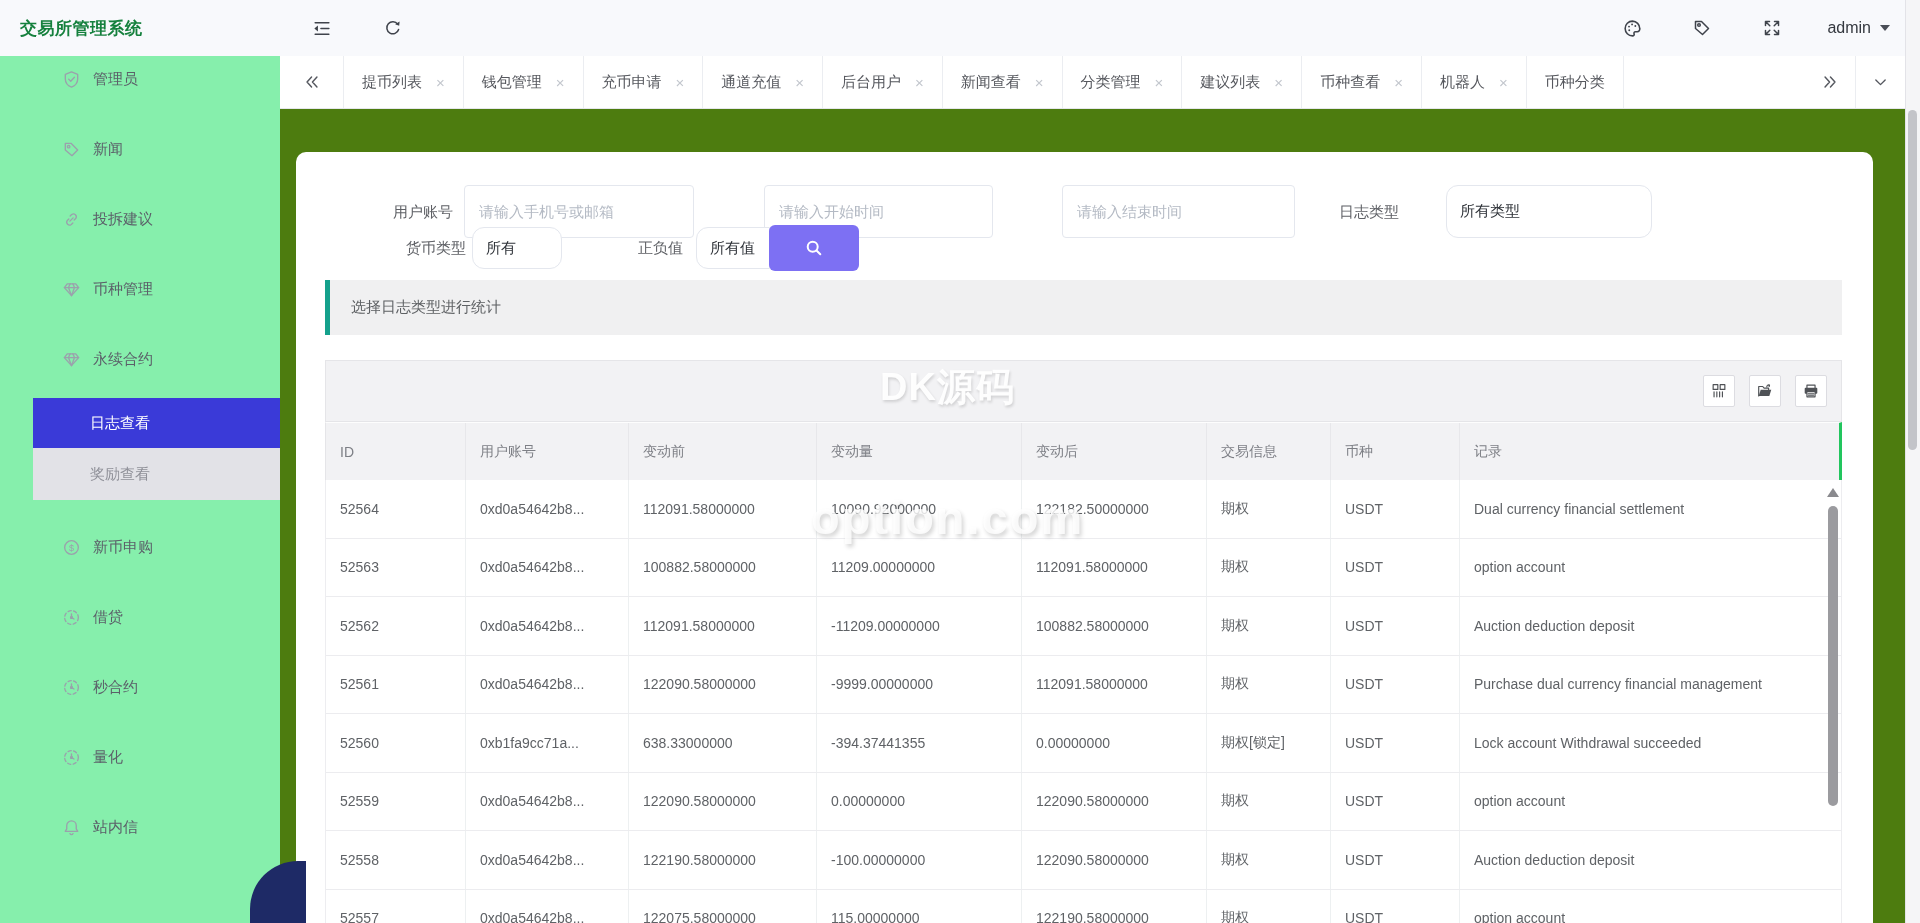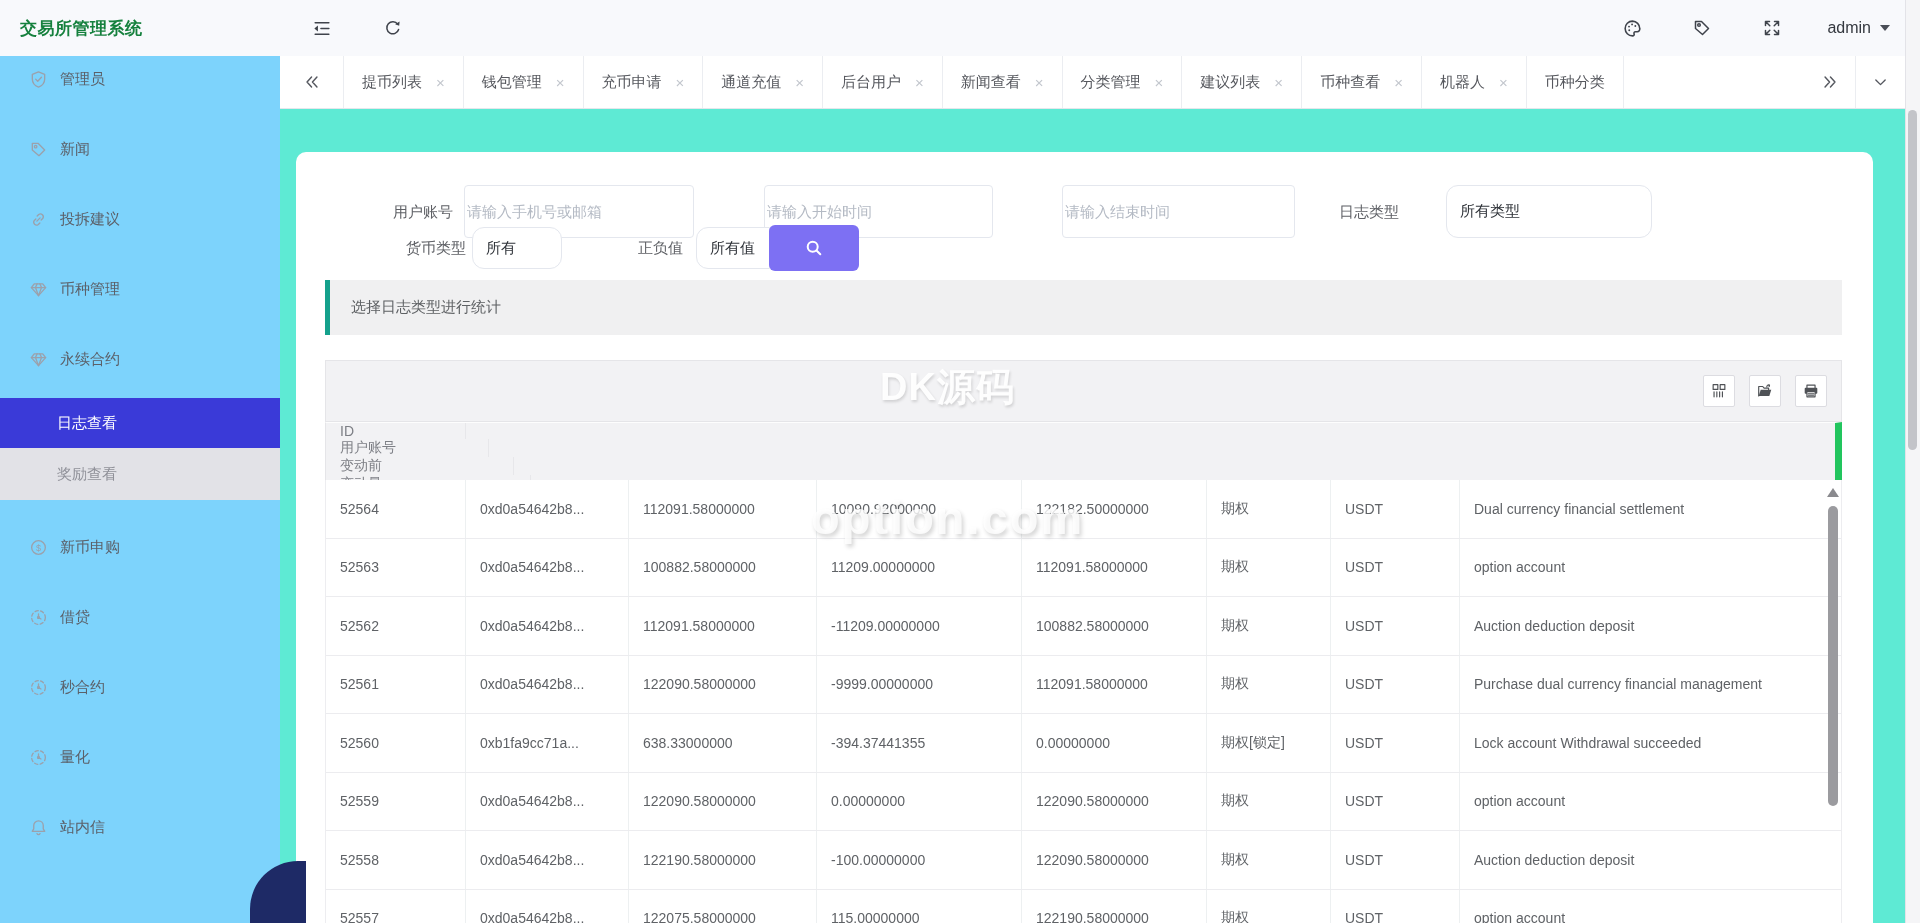--- a/index.html
+++ b/index.html
@@ -29,58 +29,58 @@
   .tabbar { position:absolute; left:280px; top:56px; right:15px; height:53px; background:#fff; border-bottom:1px solid #e5e7ec; display:flex; align-items:stretch; z-index:20; }
   .tab-nav { width:64px; display:flex; align-items:center; justify-content:center; border-right:1px solid #ebedf1; cursor:pointer; }
   .tab-nav svg, .tab-more svg { stroke:#55585f; fill:none; stroke-width:1.6; stroke-linecap:round; stroke-linejoin:round; }
   .tab { display:flex; align-items:center; padding:0 18px; border-right:1px solid #ebedf1; font-size:15px; color:#56585e; cursor:pointer; white-space:nowrap; }
   .tab-label { }
   .tab-close { margin-left:14px; color:#c2c6cd; font-size:15px; line-height:1; }
   .tab-spacer { margin-left:auto; }
   .tab-more { width:50px; display:flex; align-items:center; justify-content:center; border-left:1px solid #ebedf1; cursor:pointer; }
 
   
-  .sidebar { position:absolute; left:0; top:56px; bottom:0; width:280px; background:#7dd3fc; z-index:10; }
+  .sidebar { position:absolute; left:0; top:56px; bottom:0; width:280px; background:#86efac; z-index:10;padding-left:33px; }
   .menu { padding-top:0; }
   .menu-item { height:46px; margin-bottom:24px; display:flex; align-items:center; padding-left:29px; cursor:pointer; }
   .menu-item .oicon { width:19px; height:19px; margin-right:12px; }
   .menu-label { font-size:15px; color:#5b6069; }
   .menu-item.active .menu-label { color:#4343dd; }
   .menu-item.active svg { stroke:#4b46e5; }
   .sub-group { margin-top:-8px; margin-bottom:24px; }
   .sub-item { height:50px; display:flex; align-items:center; padding-left:57px; font-size:15px; cursor:pointer; }
   .sub-item.selected { background:#3a3ad8; color:#ffffff; }
   .sub-item.hover { background:#e2e2e7; color:#8f9098; height:52px; }
   .corner-patch { position:absolute; left:250px; bottom:0; width:56px; height:62px; background:#1e2a66; border-top-left-radius:48px; z-index:11; }
 
   
-  .content { position:absolute; left:280px; top:109px; right:15px; bottom:0; background:#5eead4; overflow:hidden; z-index:5;text-decoration:underline; }
+  .content { position:absolute; left:280px; top:109px; right:15px; bottom:0; background:#4d7c0f; overflow:hidden; z-index:5;text-decoration:underline; }
   .card { position:absolute; left:16px; top:43px; right:32px; height:1100px; background:#fff; border-radius:10px; }
 
   
   .flabel { position:absolute; font-size:15px; color:#5f6166; text-align:right; }
   .r1 { top:33px; height:53px; line-height:53px; }
   .r2 { top:73px; height:46px; line-height:46px; }
-  .finput { position:absolute; top:33px; height:53px; border:1px solid #e4e7ee; border-radius:4px; background:#fff; font-size:15px; color:#333; padding:0 2px; outline:none; font-family:inherit; }
+  .finput { position:absolute; top:33px; height:53px; border:1px solid #e4e7ee; border-radius:4px; background:#fff; font-size:15px; color:#333; padding:0 14px; outline:none; font-family:inherit; }
   .finput::placeholder { color:#b4bac4; }
   .fselect { position:absolute; border:1px solid #e4e7ee; border-radius:12px; background:#fff; font-size:15px; color:#2e3238; display:flex; align-items:center; padding-left:13px; cursor:pointer; }
   .sel-r1 { top:33px; height:53px; }
   .sel-r2 { top:75px; height:42px; }
   .search-btn { position:absolute; left:473px; top:73px; width:90px; height:46px; background:#7d70f3; border:none; border-radius:6px; display:flex; align-items:center; justify-content:center; cursor:pointer; }
   .search-btn svg { stroke:#fff; fill:none; stroke-width:2; stroke-linecap:round; }
 
   
   .notice { position:absolute; left:29px; right:31px; top:128px; height:55px; background:#f0f0f1; border-left:5px solid #14a18c; display:flex; align-items:center; padding-left:21px; font-size:15px; color:#5e6164; }
 
   
   .grid { position:absolute; left:29px; right:31px; top:208px; }
   .toolbar { height:62px; background:#f2f2f4; border:1px solid #e5e5e8; display:flex; align-items:center; justify-content:flex-end; padding-right:14px; position:relative; }
   .tool-btn { width:32px; height:32px; background:#fff; border:1px solid #dcdce1; border-radius:2px; display:flex; align-items:center; justify-content:center; margin-left:14px; cursor:pointer; }
   .tool-btn svg { stroke:#4f5256; fill:none; stroke-width:1.3; stroke-linecap:round; stroke-linejoin:round; }
-  .thead { display:flex; height:58px; background:#f2f2f4; border-left:1px solid #e5e5e8; border-right:7px solid #22c55e; border-top:1px solid #fdfdfd;flex-direction:column; }
+  .thead { display:flex; height:58px; background:#f2f2f4; border-left:1px solid #e5e5e8; border-right:3px solid #22c55e; border-top:1px solid #fdfdfd; }
   .hcell { font-size:14px; color:#7d7f85; display:flex; align-items:center; padding-left:14px; border-right:1px solid #e7e7ea; }
   .hcell:last-child { border-right:none; }
   .tbody { position:relative; background:#fff; border-left:1px solid #ededf0; border-right:1px solid #ededf0; }
   .trow { display:flex; height:58.5px; border-bottom:1px solid #ececef; background:#fff; }
   .cell { font-size:14px; color:#5f6266; display:flex; align-items:center; padding-left:14px; border-right:1px solid #edf0f1; overflow:hidden; white-space:nowrap; }
   .cell:last-child { border-right:none; }
   .c1 { width:140px; } .c2 { width:163px; } .c3 { width:188px; } .c4 { width:205px; }
   .c5 { width:185px; } .c6 { width:124px; } .c7 { width:129px; } .c8 { flex:1; }
 
   

